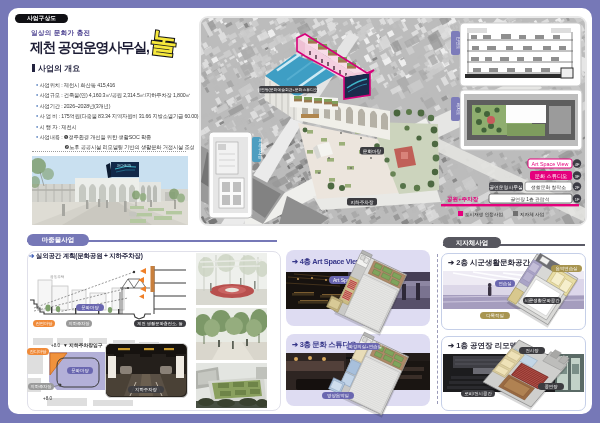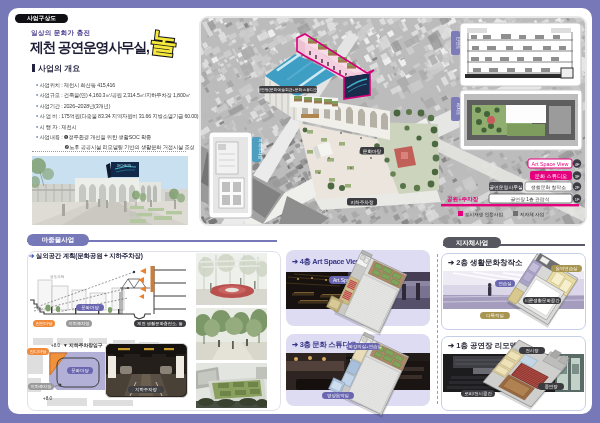--- a/index.html
+++ b/index.html
@@ -2600,21 +2600,21 @@
       </g>
 </svg>
   </div>
 
 <div class="abs" style="left:437px;top:254px;height:150px;border-left:1px dashed #9a9ab8;"></div>
 
 <div class="abs" style="left:443px;top:239px;width:142px;height:1.6px;background:#5a5a66;margin-top:5px;"></div>
 <div class="abs" style="left:443px;top:237px;width:58px;height:11px;background:#57575f;border-radius:6px;color:#fff;font-size:6.5px;font-weight:bold;text-align:center;line-height:11px;">지자체사업</div>
 
 <div class="abs" style="left:441px;top:253px;width:145px;height:77px;background:#fff;border:1.5px solid #c5cfe8;border-radius:7px;box-sizing:border-box;"></div>
-<div class="abs" style="left:448px;top:258px;font-size:7.5px;font-weight:bold;color:#2a2a3a;">➔ 2층 생활문화창작소</div>
+<div class="abs" style="left:448px;top:258px;font-size:7.5px;font-weight:bold;color:#2a2a3a;">➔ 2층 시군생활문화공간</div>
 <div class="abs" style="left:443px;top:271px;width:141px;height:38px;overflow:hidden;" id="photo2f">
     <svg width="141" height="38" viewBox="0 0 141 38" style="display:block">
 <rect width="141" height="38" fill="#dcd7e8"></rect>
 <rect x="0" y="0" width="141" height="14" fill="#eeebf4"></rect>
 <g stroke="#fdfdff" stroke-width="1.6">
         <line x1="10" y1="2" x2="60" y2="10"></line>
         <line x1="30" y1="1" x2="80" y2="9"></line>
         <line x1="60" y1="2" x2="110" y2="8"></line>
       </g>
 <rect x="0" y="24" width="141" height="14" fill="#a59dbe"></rect>

